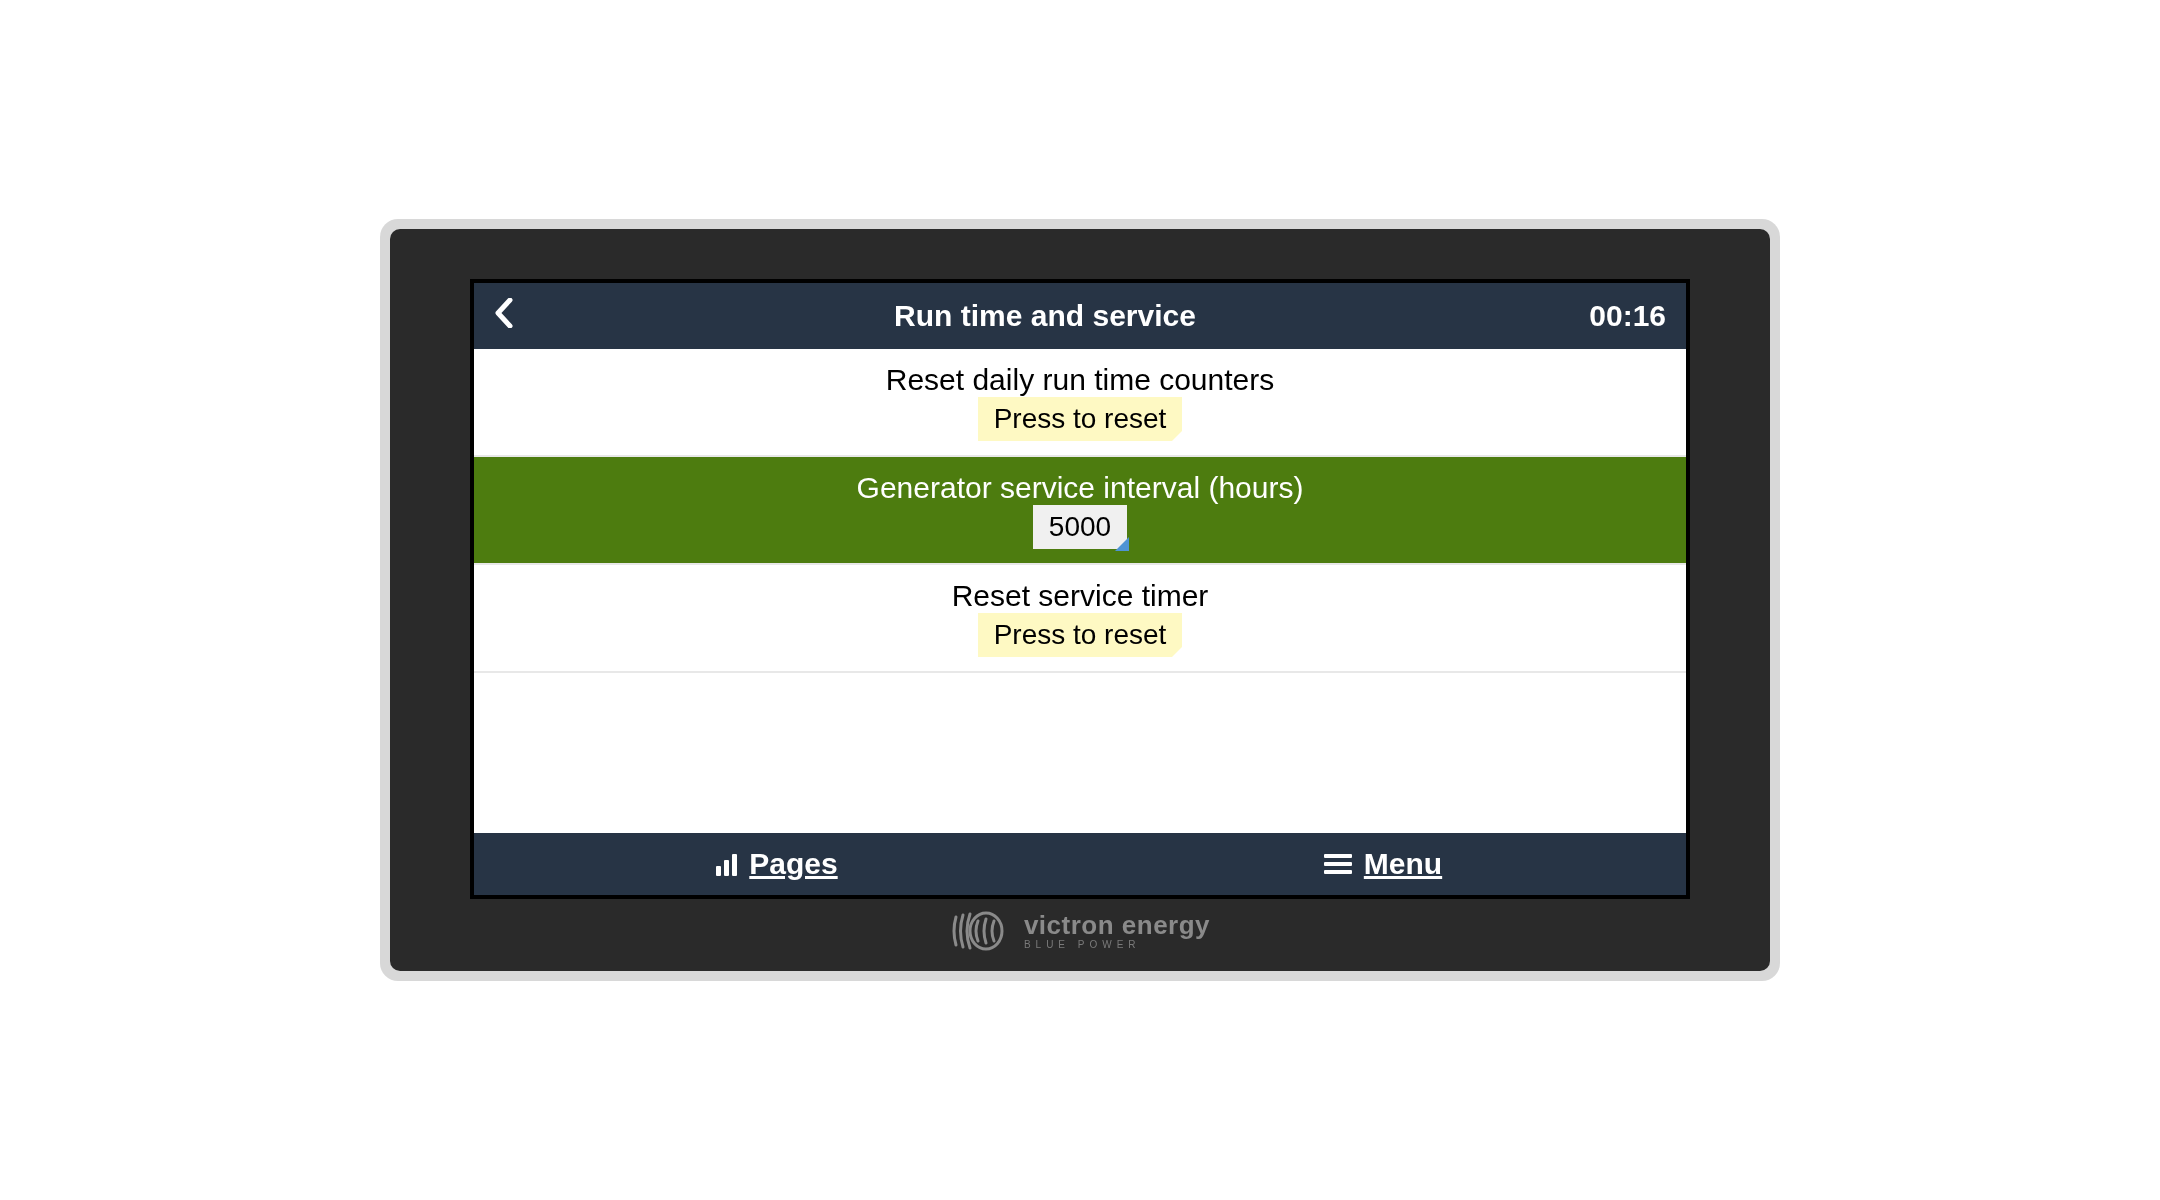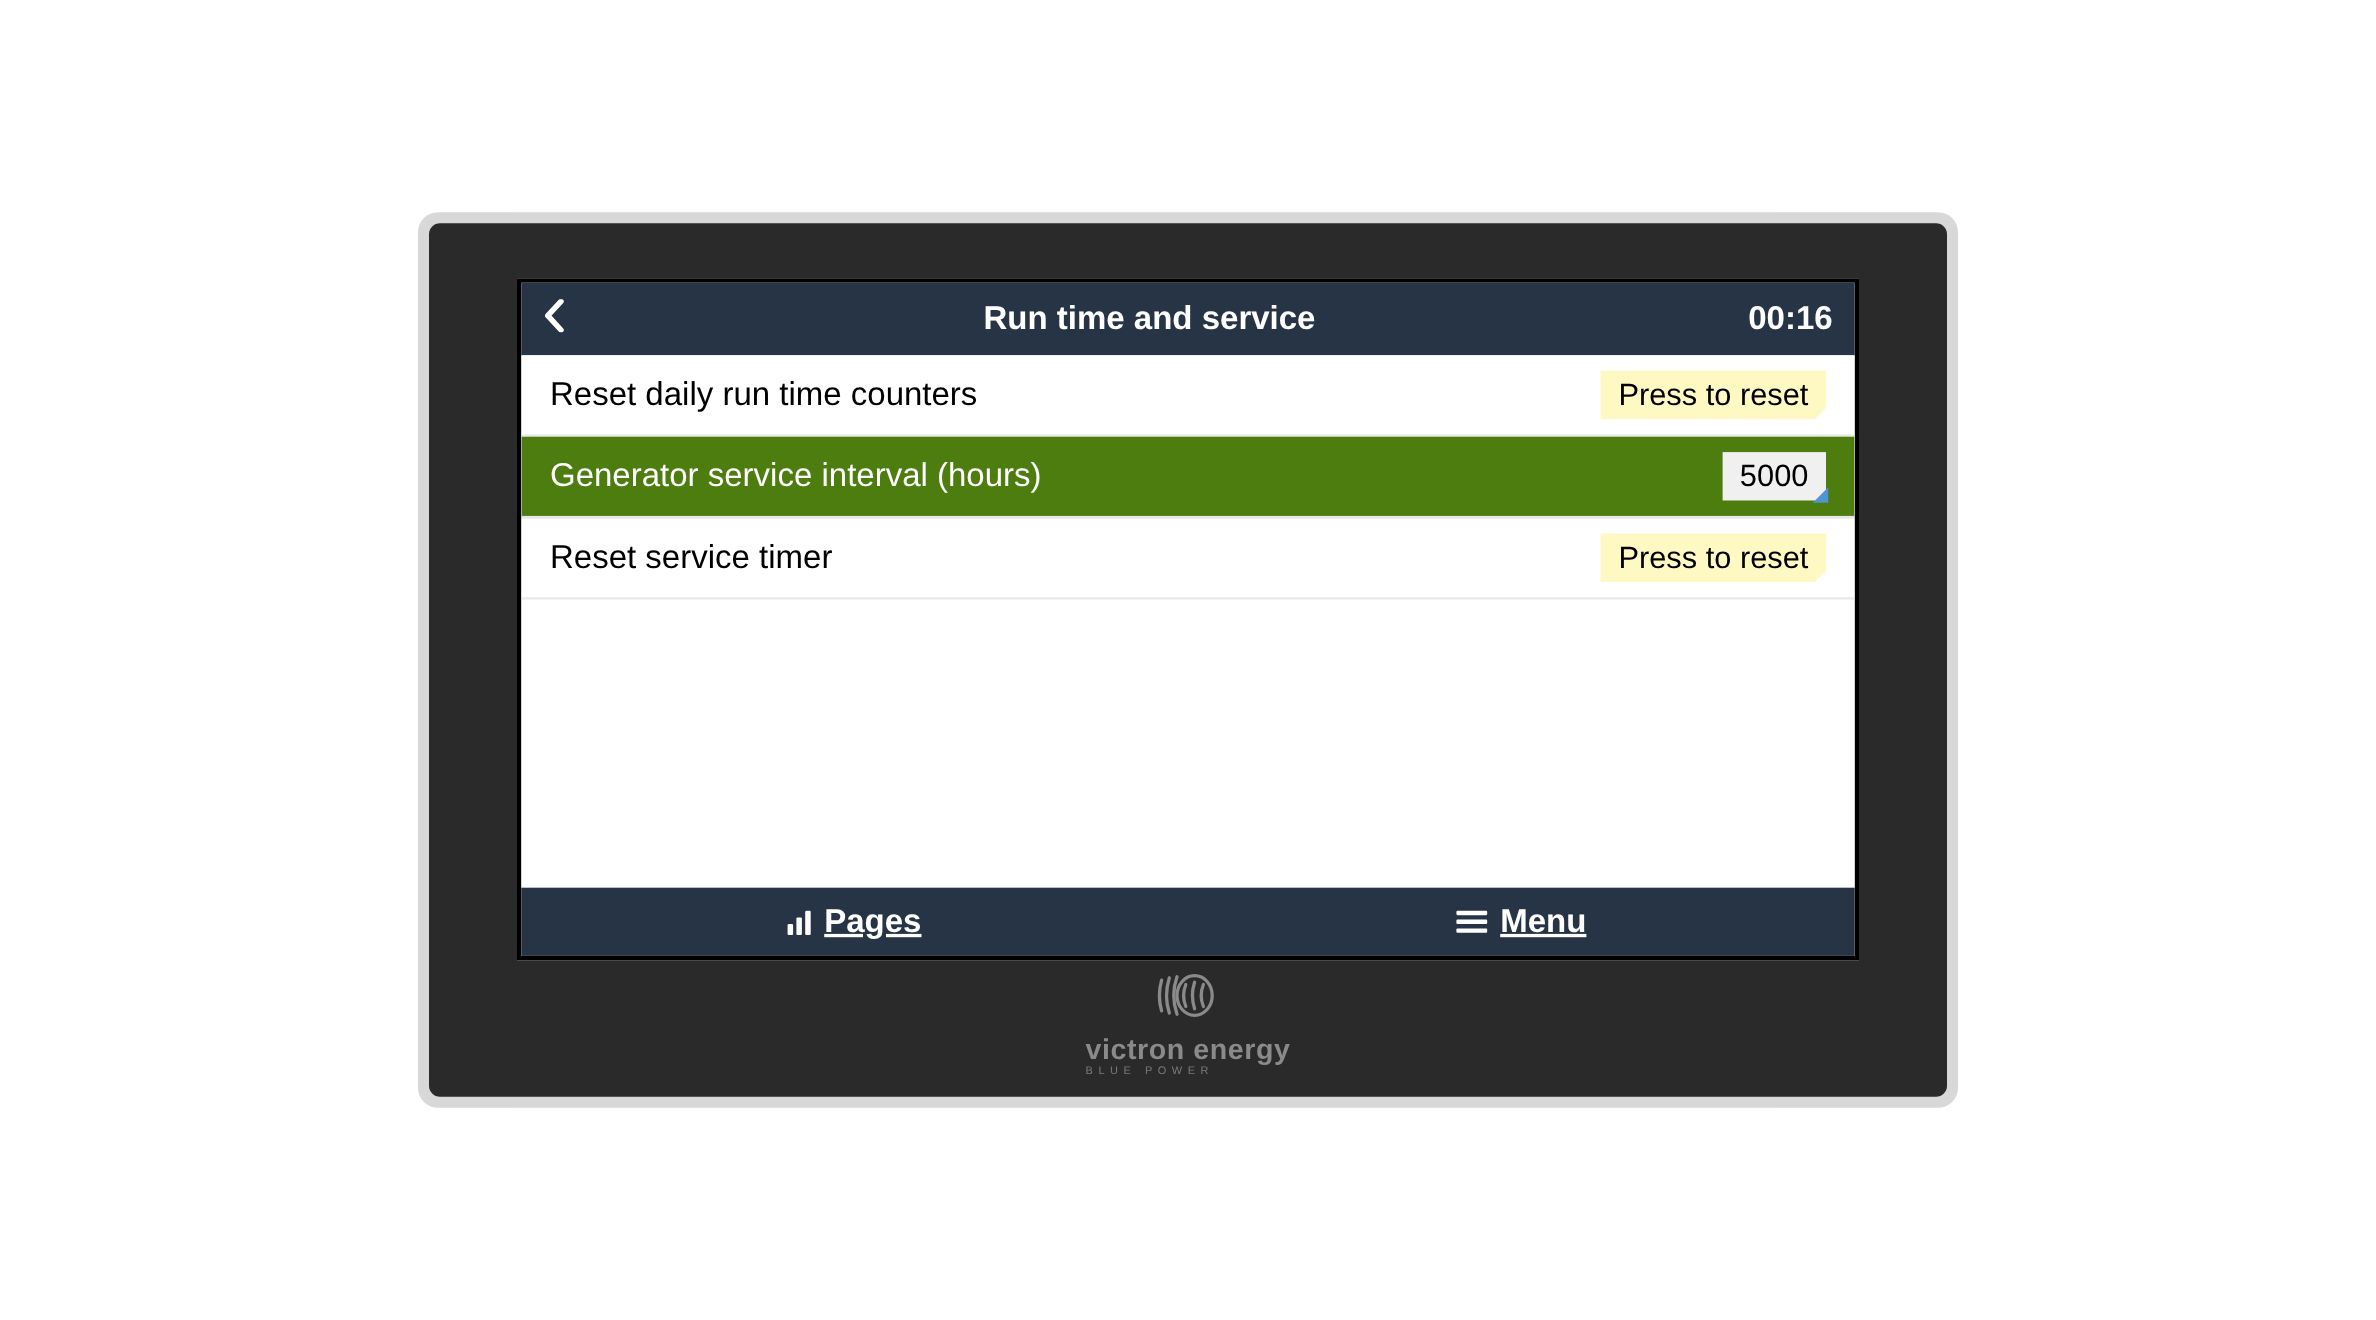--- a/index.html
+++ b/index.html
@@ -55,24 +55,25 @@
     }
     .rows {
       flex: 1;
       background: #fff;
       overflow: hidden;
     }
     .row {
       display: flex;
       justify-content: space-between;
       align-items: center;
-      padding: 14px 26px;
+      padding: 14px 16px;
       border-bottom: 2px solid #e8e8e8;
       font-size: 30px;
       position: relative;
+      flex-direction: column;
     }
     .row.selected {
       background: #4d7c0f;
       color: #fff;
     }
     .row-label { }
     .row-value {
       background: #fef9c3;
       color: #000;
       padding: 6px 16px;
@@ -145,21 +146,20 @@
       background: #fff;
       border-radius: 1px;
     }
     .brand-area {
       display: flex;
       align-items: center;
       justify-content: center;
       padding: 10px 0 6px 0;
       gap: 14px;
       color: #888;
-      flex-direction: column;
     }
     .brand-logo {
       color: #888;
     }
     .brand-text {
       display: flex;
       flex-direction: column;
       line-height: 1;
     }
     .brand-name {

